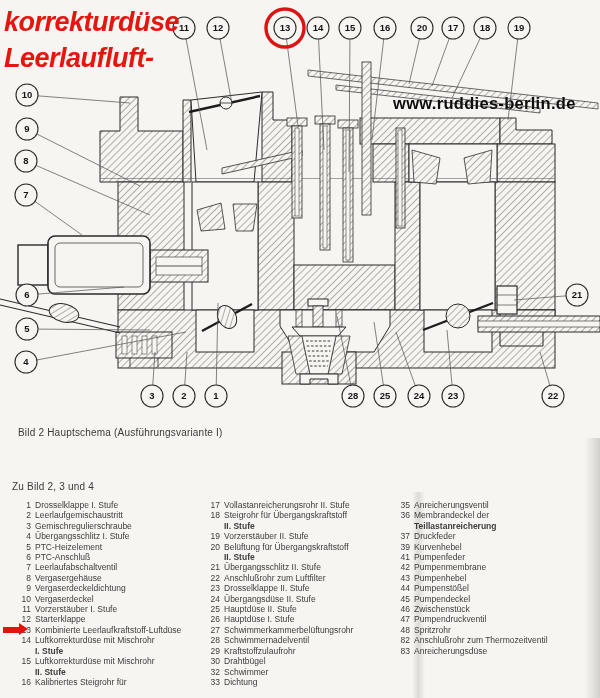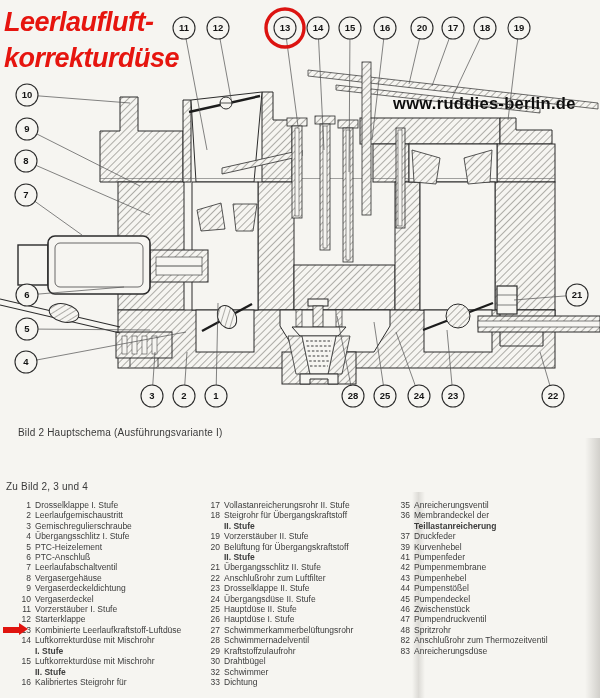--- a/index.html
+++ b/index.html
@@ -30,21 +30,21 @@
   .cbubble{fill:#f6f5f1;stroke:#2b2b2b;stroke-width:1.1;}
   .cnum{font-family:"Liberation Sans",sans-serif;font-size:9.5px;font-weight:bold;
         text-anchor:middle;fill:#141414;}
   .cring{fill:none;stroke:#dc1310;stroke-width:3.4;}
 
   .caption{
     position:absolute;left:18px;top:427px;z-index:4;
     font-size:10px;color:#3a3a3a;letter-spacing:0.2px;
   }
   .lheading{
-    position:absolute;left:6px;top:481px;z-index:4;
+    position:absolute;left:12px;top:481px;z-index:4;
     font-size:10px;color:#3a3a3a;letter-spacing:0.2px;
   }
   .lcols{position:absolute;left:0;top:500px;width:600px;z-index:4;}
   .lcol{position:absolute;top:0;}
   .c0{left:18px;width:186px;}
   .c1{left:207px;width:188px;}
   .c2{left:397px;width:200px;}
   .lrow{
     position:relative;display:flex;align-items:baseline;
     font-size:8.5px;line-height:10.4px;color:#3c3c3c;white-space:nowrap;
@@ -347,22 +347,22 @@
           <text x="553" y="399.4" class="cnum">22</text>
         </g>
         <g>
           <circle cx="577" cy="295" r="11" class="cbubble"></circle>
           <text x="577" y="298.4" class="cnum">21</text>
         </g>
       </g>
   </svg>
 
   <div class="red-title">
+    <div>korrekturdüse</div>
     <div>Leerlaufluft-</div>
-    <div>korrekturdüse</div>
   </div>
 
   <div class="caption">Bild 2 Hauptschema (Ausführungsvariante I)</div>
 
   <div class="lheading">Zu Bild 2, 3 und 4</div>
   <div class="lcols">
       <div class="lcol c0">
         <div class="lrow">
           <span class="lnum">1</span>
           <span class="ltxt">Drosselklappe I. Stufe</span>

